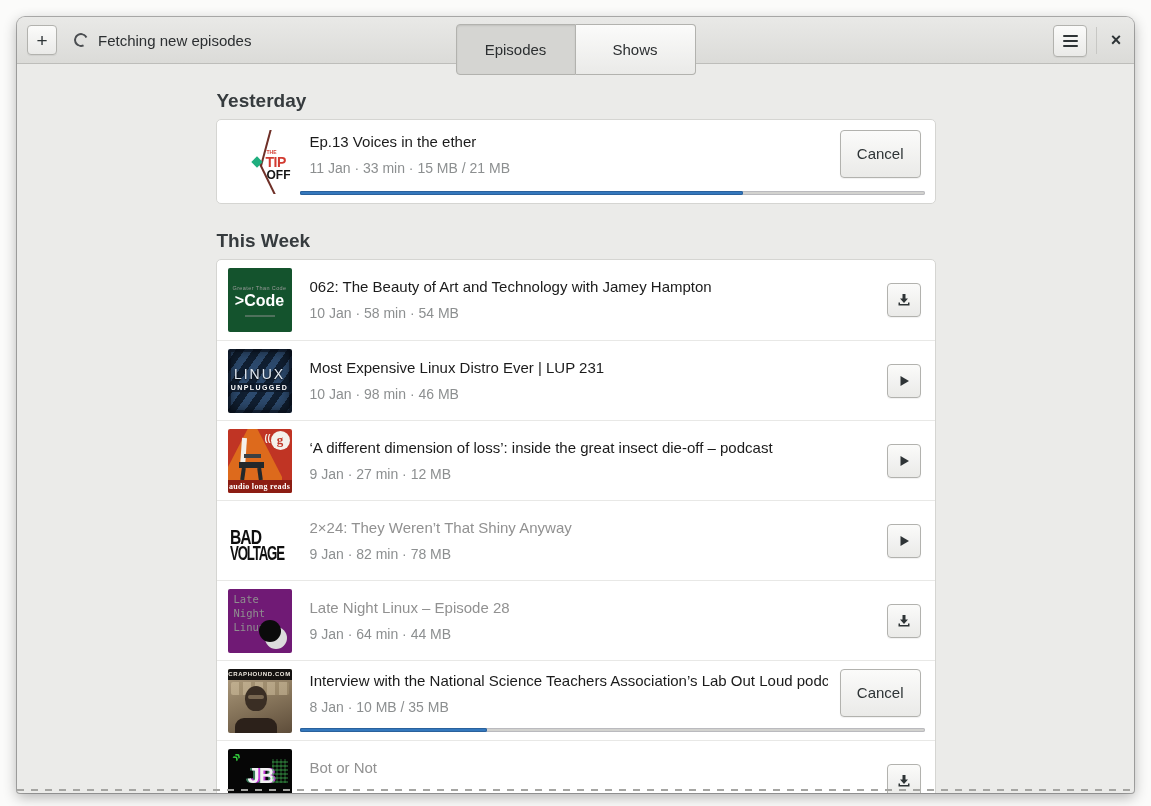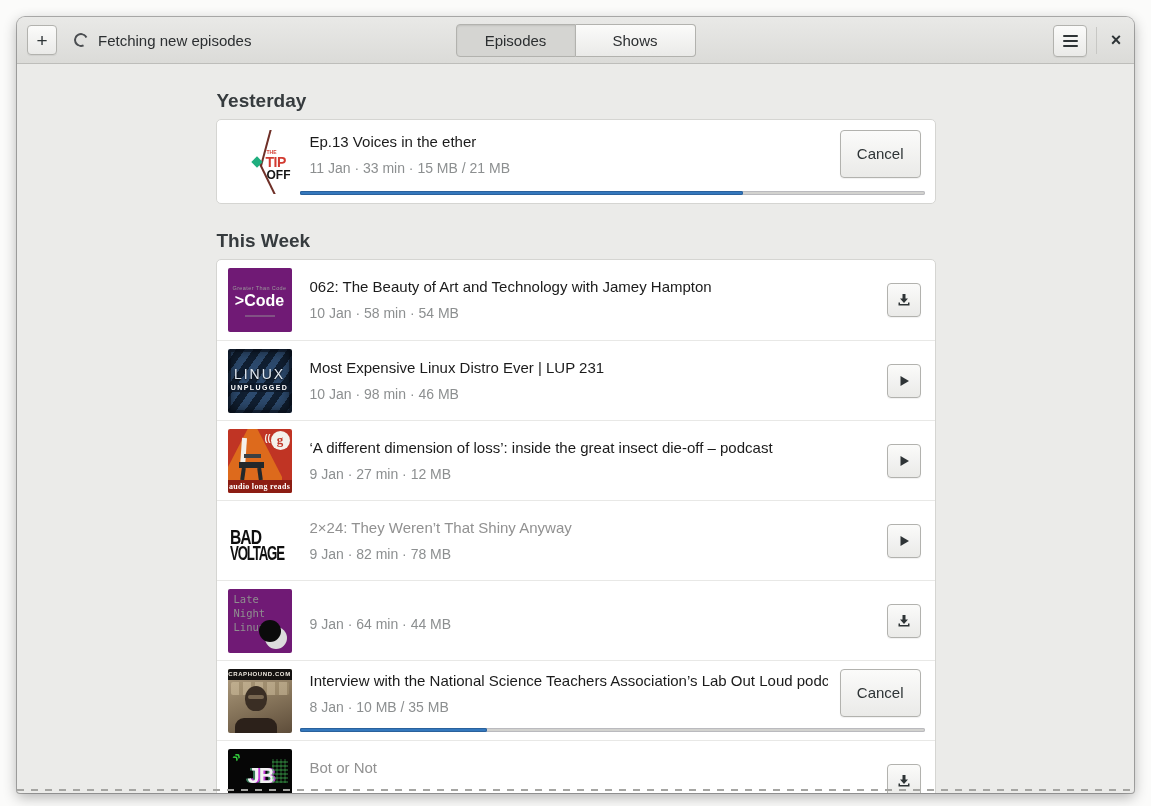--- a/index.html
+++ b/index.html
@@ -37,21 +37,21 @@
   }
   .add-btn { width: 30px; height: 30px; margin-left: 10px; font-size: 19px; line-height: 1; }
   .spinner {
     width: 14px; height: 14px; margin-left: 17px; flex: none;
     border: 2.5px solid #4b4e51; border-right-color: transparent;
     border-radius: 50%; transform: rotate(20deg);
   }
   .status-text { margin-left: 10px; font-size: 15px; color: #2c2f31; }
   .view-switcher {
     position: absolute; left: 50%; top: 7px; transform: translateX(-50%);
-    display: flex; height: 33px;
+    display: flex; height: 51px;
   }
   .tab {
     width: 120px; font-size: 15px; color: #2c2f31;
     border: 1px solid #b2b2ae;
     display: flex; align-items: center; justify-content: center;
   }
   .tab-active {
     background: #d5d5d2;
     box-shadow: inset 0 1px 2px rgba(0,0,0,0.10);
     border-radius: 4px 0 0 4px;
@@ -101,21 +101,21 @@
   .logo span, .logo i { position: absolute; display: block; font-style: normal; }
   
   .logo-tipoff { background: #ffffff; }
   .to-l1 { left: 32px; top: -6px; width: 2px; height: 42px; background: #6f3028; transform: rotate(15deg); transform-origin: 50% 100%; }
   .to-l2 { left: 31px; top: 34px; width: 2px; height: 40px; background: #6f3028; transform: rotate(-26deg); transform-origin: 50% 0; }
   .to-diamond { left: 25px; top: 28px; width: 8px; height: 8px; background: #1fae7e; transform: rotate(45deg); }
   .to-the { left: 39px; top: 19px; font-size: 5px; font-weight: bold; color: #d23b31; }
   .to-tip { left: 38px; top: 24px; font-size: 14px; font-weight: bold; color: #d23b31; letter-spacing: -0.5px; }
   .to-off { left: 39px; top: 38px; font-size: 12px; font-weight: bold; color: #151515; }
   
-  .logo-gtc { background: #701a75; }
+  .logo-gtc { background: #14532d; }
   .gtc-tag { left: 0; right: 0; top: 17px; text-align: center; color: #9a9a9a; font-size: 5.5px; letter-spacing: 0.4px; }
   .gtc-word { left: 0; right: 0; top: 24px; text-align: center; color: #ffffff; font-size: 16px; font-weight: bold; }
   .gtc-sub { left: 17px; top: 47px; width: 30px; height: 2px; background: rgba(150,150,150,0.45); }
   
   .logo-lup {
     background: #16293f;
     background-image: repeating-linear-gradient(125deg, rgba(62,100,146,0.55) 0 7px, rgba(9,18,32,0.45) 7px 14px);
     box-shadow: inset 0 0 0 3px rgba(8,15,26,0.6), inset 0 0 14px rgba(0,0,0,0.75);
   }
   .lup-linux { left: 0; right: 0; top: 17px; text-align: center; color: #e2eaf3; font-size: 14px; letter-spacing: 2px; text-shadow: 0 1px 2px #000; }
@@ -287,20 +287,21 @@
 
         <div class="episode-row played">
           <div class="logo logo-lnl">
             <span class="lnl-l1">Late</span>
             <span class="lnl-l2">Night</span>
             <span class="lnl-l3">Linux</span>
             <i class="lnl-bird"></i>
             <i class="lnl-moon"></i>
           </div>
           <div class="ep-text">
+            <div class="ep-title">Late Night Linux – Episode 28</div>
             <div class="ep-meta">9 Jan · 64 min · 44 MB</div>
           </div>
           <button class="gtk-btn action-btn">
             <svg width="16" height="16" viewBox="0 0 16 16">
               <path fill="#2e3436" d="M6.5 2h3v4.5H12L8 11 4 6.5h2.5z"></path>
               <path fill="#2e3436" d="M2.5 10.5v3h11v-3H12V12H4v-1.5z"></path>
             </svg>
           </button>
         </div>
 

